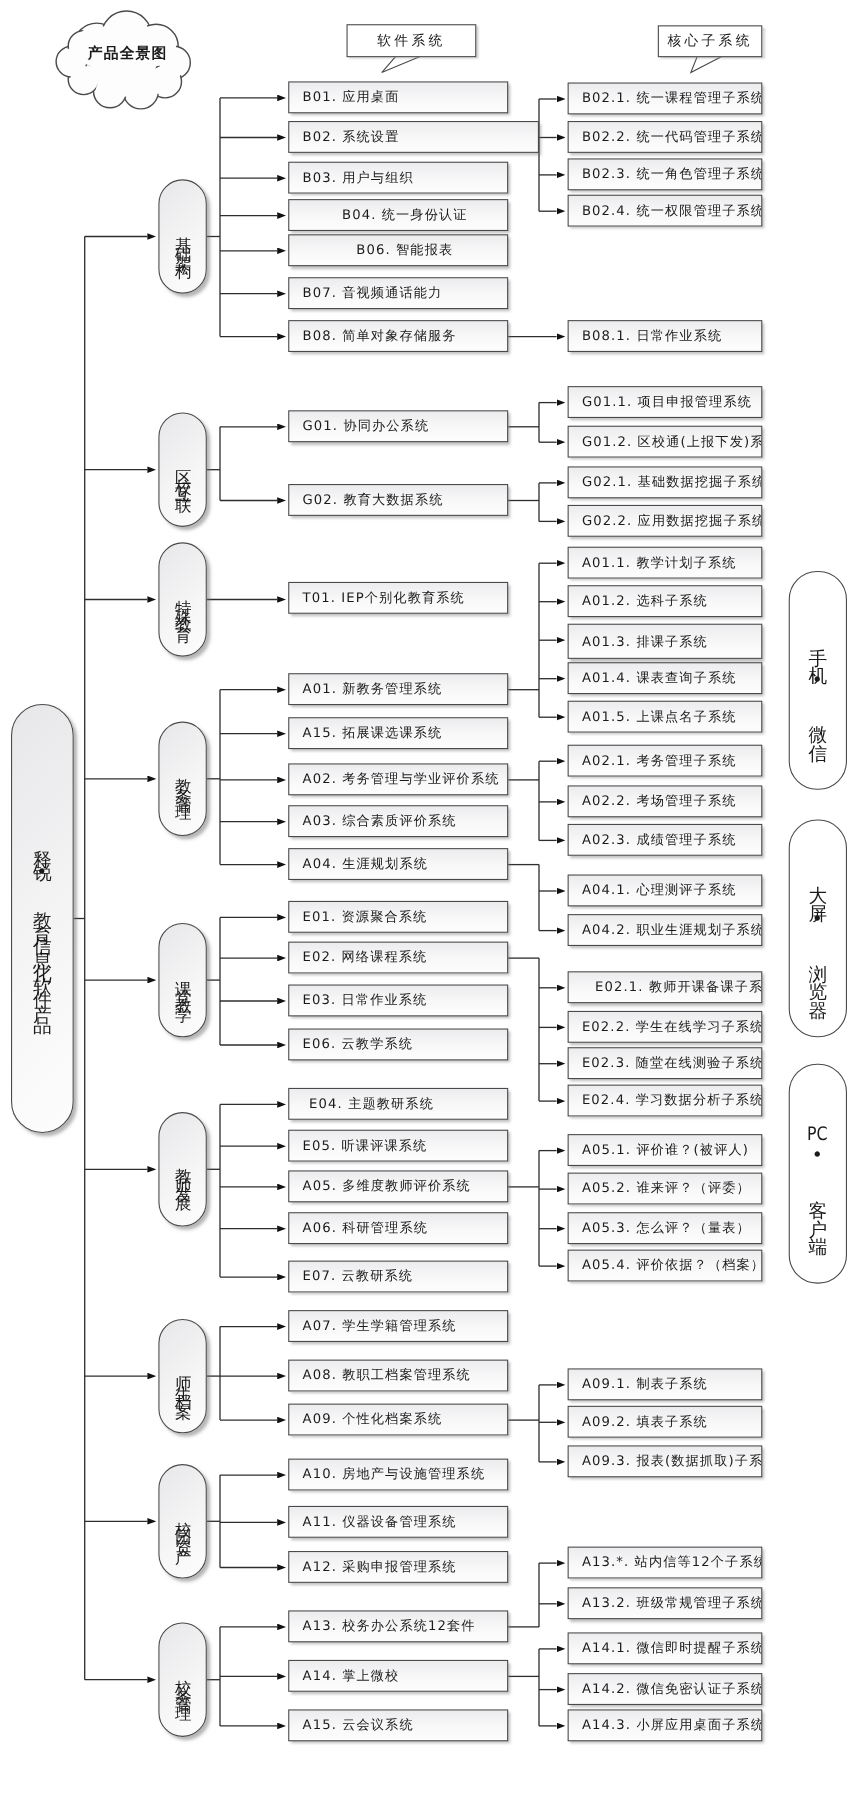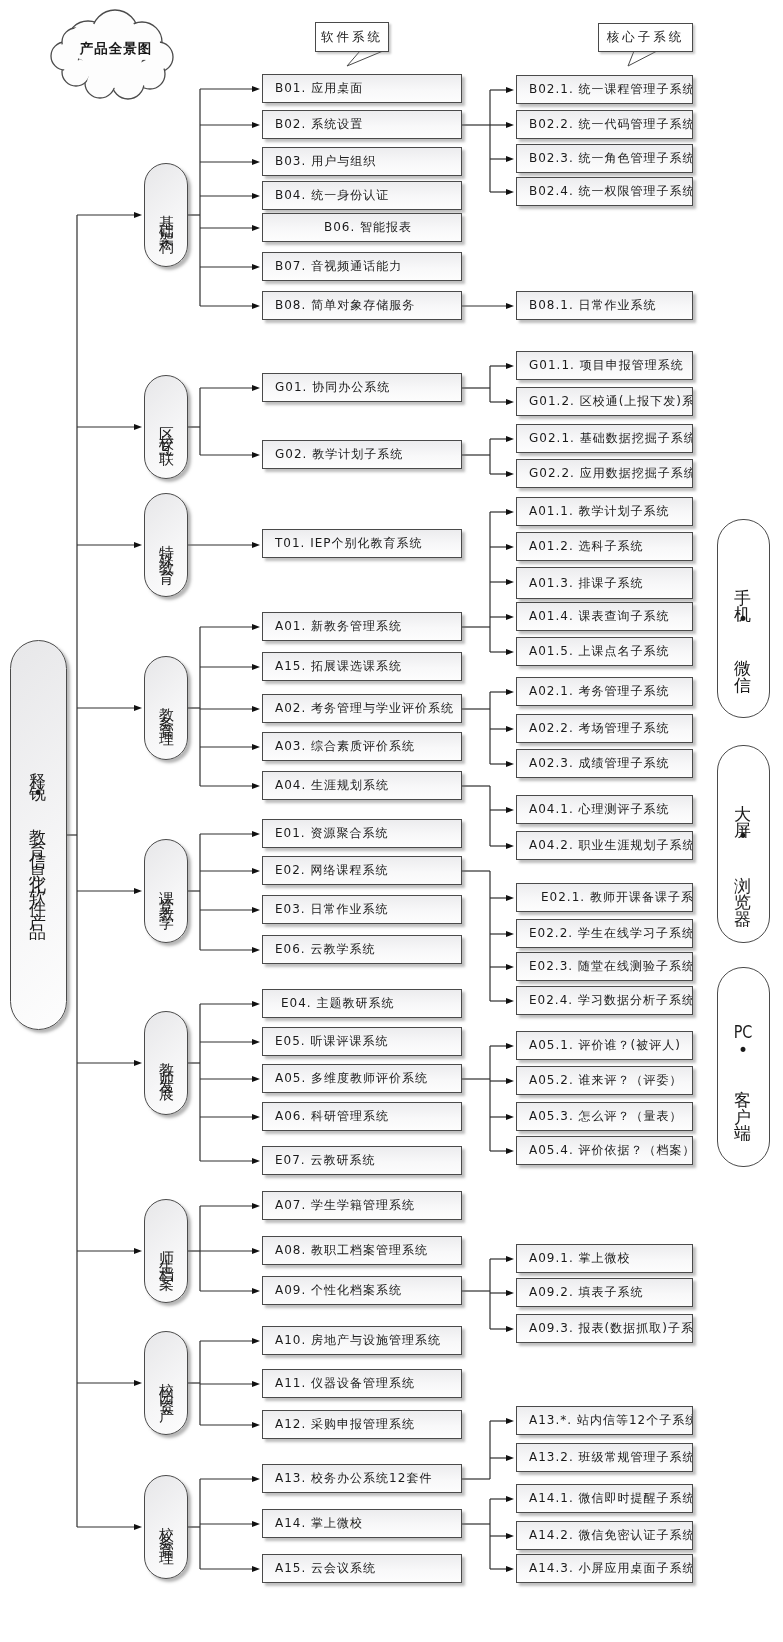--- a/index.html
+++ b/index.html
@@ -184,57 +184,57 @@
       <line x1="490" y1="1458" x2="506" y2="1458" stroke="#2e2e2e" stroke-width="1.2" marker-end="url(#arr)"></line>
       <line x1="462" y1="1524" x2="490" y2="1524" stroke="#2e2e2e" stroke-width="1.2" marker-end=""></line>
       <line x1="490" y1="1499" x2="490" y2="1569" stroke="#2e2e2e" stroke-width="1.2" marker-end=""></line>
       <line x1="490" y1="1499" x2="506" y2="1499" stroke="#2e2e2e" stroke-width="1.2" marker-end="url(#arr)"></line>
       <line x1="490" y1="1536" x2="506" y2="1536" stroke="#2e2e2e" stroke-width="1.2" marker-end="url(#arr)"></line>
       <line x1="490" y1="1569" x2="506" y2="1569" stroke="#2e2e2e" stroke-width="1.2" marker-end="url(#arr)"></line>
     </svg>
 
   <div class="cloud-label">产品全景图</div>
 
-  <div class="callout" style="left:315px;top:22px;width:74px;height:30px;">
+  <div class="callout" style="left:315px;top:22px;width:118px;height:30px;">
     <span>软件系统</span>
   </div>
   <div class="callout" style="left:598px;top:23px;width:95px;height:29px;">
     <span>核心子系统</span>
   </div>
 
   <div class="capsule root-capsule" style="left:10px;top:640px;width:57px;height:390px;">
     <span class="vtext root-label">释锐•教育信息化软件产品</span>
   </div>
 
   <div id="nodes">
       <div class="capsule cat" style="left: 144px; top: 163px; width: 44px; height: 104px;">
         <span class="vtext cat-label">基础架构</span>
       </div>
       <div class="box" style="left: 262px; top: 74px; width: 200px; height: 29px;">
         <span>B01. 应用桌面</span>
       </div>
-      <div class="box" style="left: 262px; top: 110px; width: 200px; height: 29px;">
+      <div class="box" style="left: 262px; top: 110px; width: 228px; height: 29px;">
         <span>B02. 系统设置</span>
       </div>
       <div class="box" style="left: 516px; top: 75px; width: 177px; height: 29px;">
         <span>B02.1. 统一课程管理子系统</span>
       </div>
       <div class="box" style="left: 516px; top: 110px; width: 177px; height: 29px;">
         <span>B02.2. 统一代码管理子系统</span>
       </div>
       <div class="box" style="left: 516px; top: 144px; width: 177px; height: 29px;">
         <span>B02.3. 统一角色管理子系统</span>
       </div>
       <div class="box" style="left: 516px; top: 177px; width: 177px; height: 29px;">
         <span>B02.4. 统一权限管理子系统</span>
       </div>
       <div class="box" style="left: 262px; top: 147px; width: 200px; height: 29px;">
         <span>B03. 用户与组织</span>
       </div>
-      <div class="box" style="left: 262px; top: 181px; width: 200px; height: 29px;">
+      <div class="box" style="left: 262px; top: 181px; width: 200px; height: 29px; justify-content: center;">
         <span>B04. 统一身份认证</span>
       </div>
       <div class="box" style="left: 262px; top: 213px; width: 200px; height: 29px; justify-content: center;">
         <span>B06. 智能报表</span>
       </div>
       <div class="box" style="left: 262px; top: 252px; width: 200px; height: 29px;">
         <span>B07. 音视频通话能力</span>
       </div>
       <div class="box" style="left: 262px; top: 291px; width: 200px; height: 29px;">
         <span>B08. 简单对象存储服务</span>
@@ -248,21 +248,21 @@
       <div class="box" style="left: 262px; top: 373px; width: 200px; height: 29px;">
         <span>G01. 协同办公系统</span>
       </div>
       <div class="box" style="left: 516px; top: 351px; width: 177px; height: 29px;">
         <span>G01.1. 项目申报管理系统</span>
       </div>
       <div class="box" style="left: 516px; top: 387px; width: 177px; height: 29px;">
         <span>G01.2. 区校通(上报下发)系统</span>
       </div>
       <div class="box" style="left: 262px; top: 440px; width: 200px; height: 29px;">
-        <span>G02. 教学计划子系统</span>
+        <span>G02. 教育大数据系统</span>
       </div>
       <div class="box" style="left: 516px; top: 424px; width: 177px; height: 29px;">
         <span>G02.1. 基础数据挖掘子系统</span>
       </div>
       <div class="box" style="left: 516px; top: 459px; width: 177px; height: 29px;">
         <span>G02.2. 应用数据挖掘子系统</span>
       </div>
       <div class="capsule cat" style="left: 144px; top: 493px; width: 44px; height: 104px;">
         <span class="vtext cat-label">特殊教育</span>
       </div>
@@ -380,21 +380,21 @@
       <div class="box" style="left: 262px; top: 1191px; width: 200px; height: 29px;">
         <span>A07. 学生学籍管理系统</span>
       </div>
       <div class="box" style="left: 262px; top: 1236px; width: 200px; height: 29px;">
         <span>A08. 教职工档案管理系统</span>
       </div>
       <div class="box" style="left: 262px; top: 1276px; width: 200px; height: 29px;">
         <span>A09. 个性化档案系统</span>
       </div>
       <div class="box" style="left: 516px; top: 1244px; width: 177px; height: 29px;">
-        <span>A09.1. 掌上微校</span>
+        <span>A09.1. 制表子系统</span>
       </div>
       <div class="box" style="left: 516px; top: 1278px; width: 177px; height: 29px;">
         <span>A09.2. 填表子系统</span>
       </div>
       <div class="box" style="left: 516px; top: 1314px; width: 177px; height: 29px;">
         <span>A09.3. 报表(数据抓取)子系统</span>
       </div>
       <div class="capsule cat" style="left: 144px; top: 1331px; width: 44px; height: 104px;">
         <span class="vtext cat-label">校园资产</span>
       </div>

